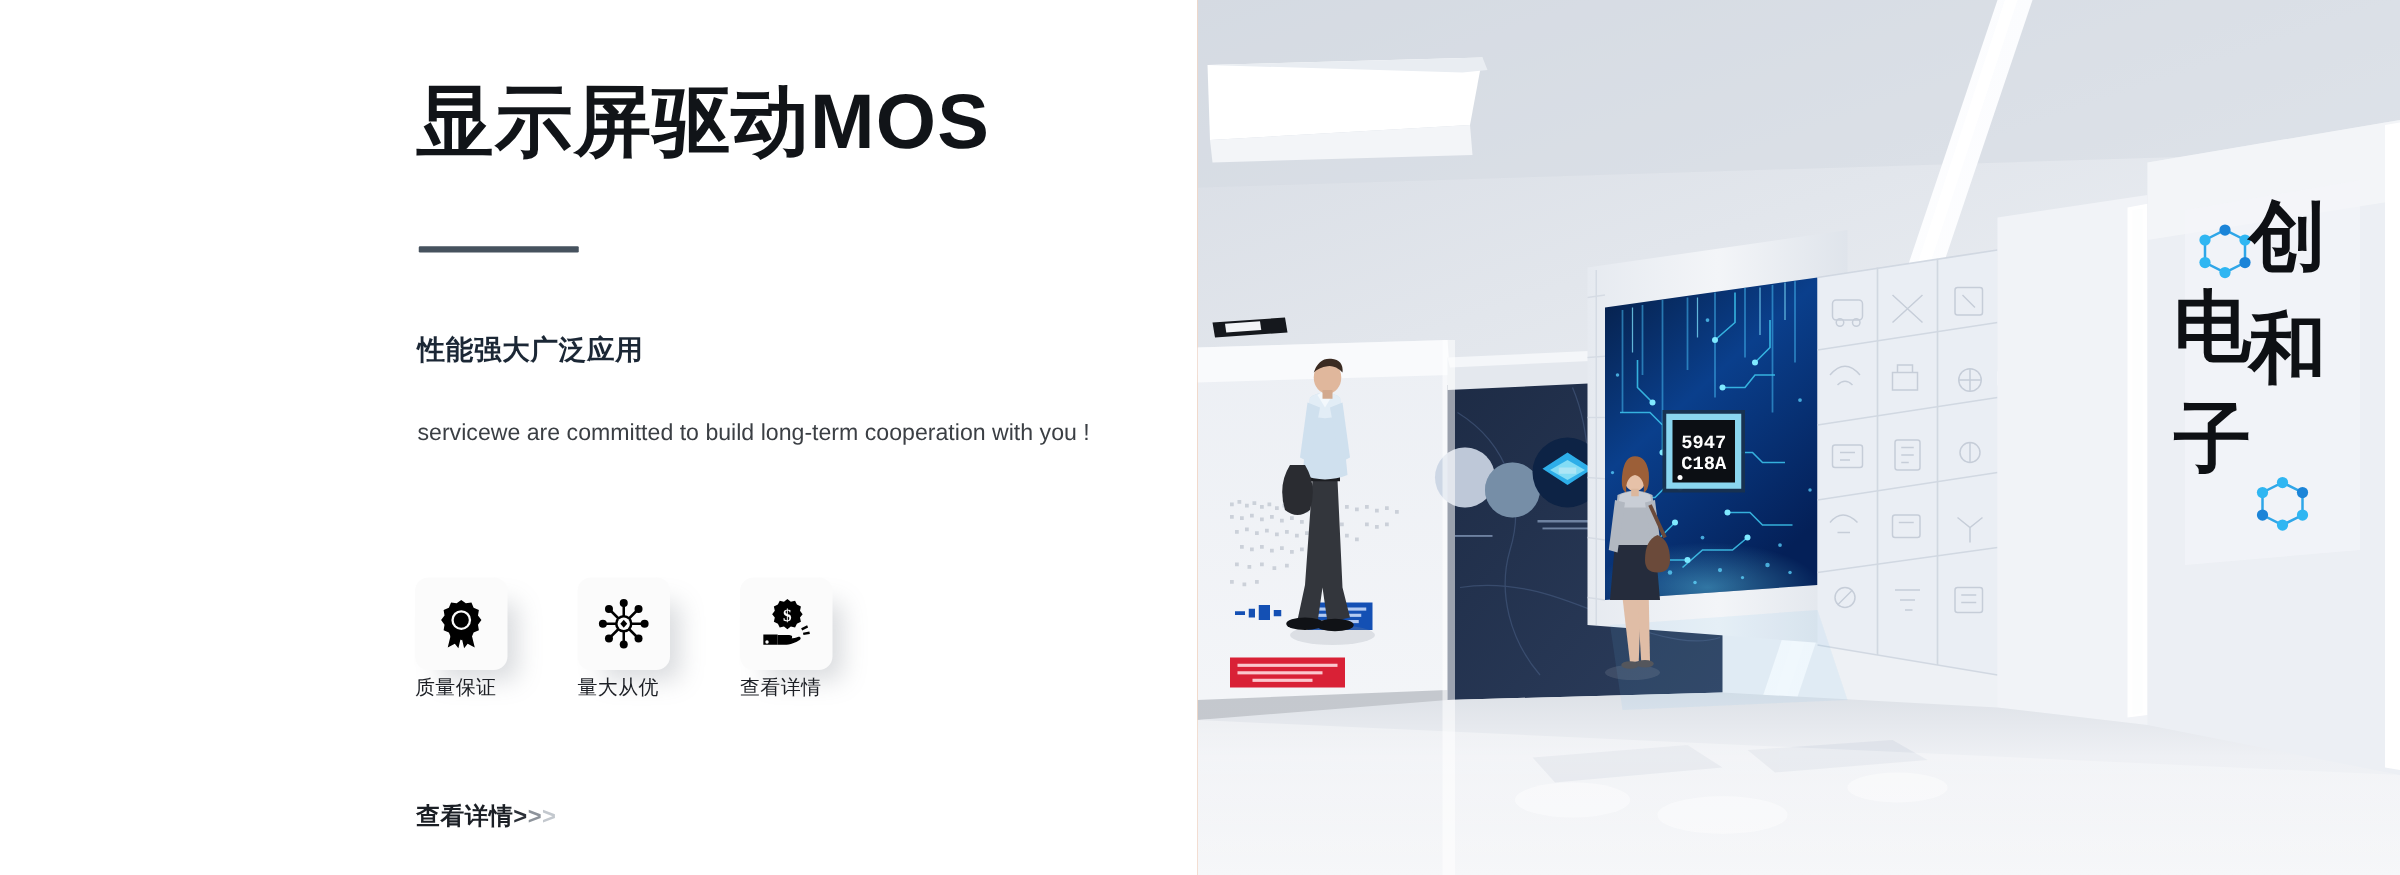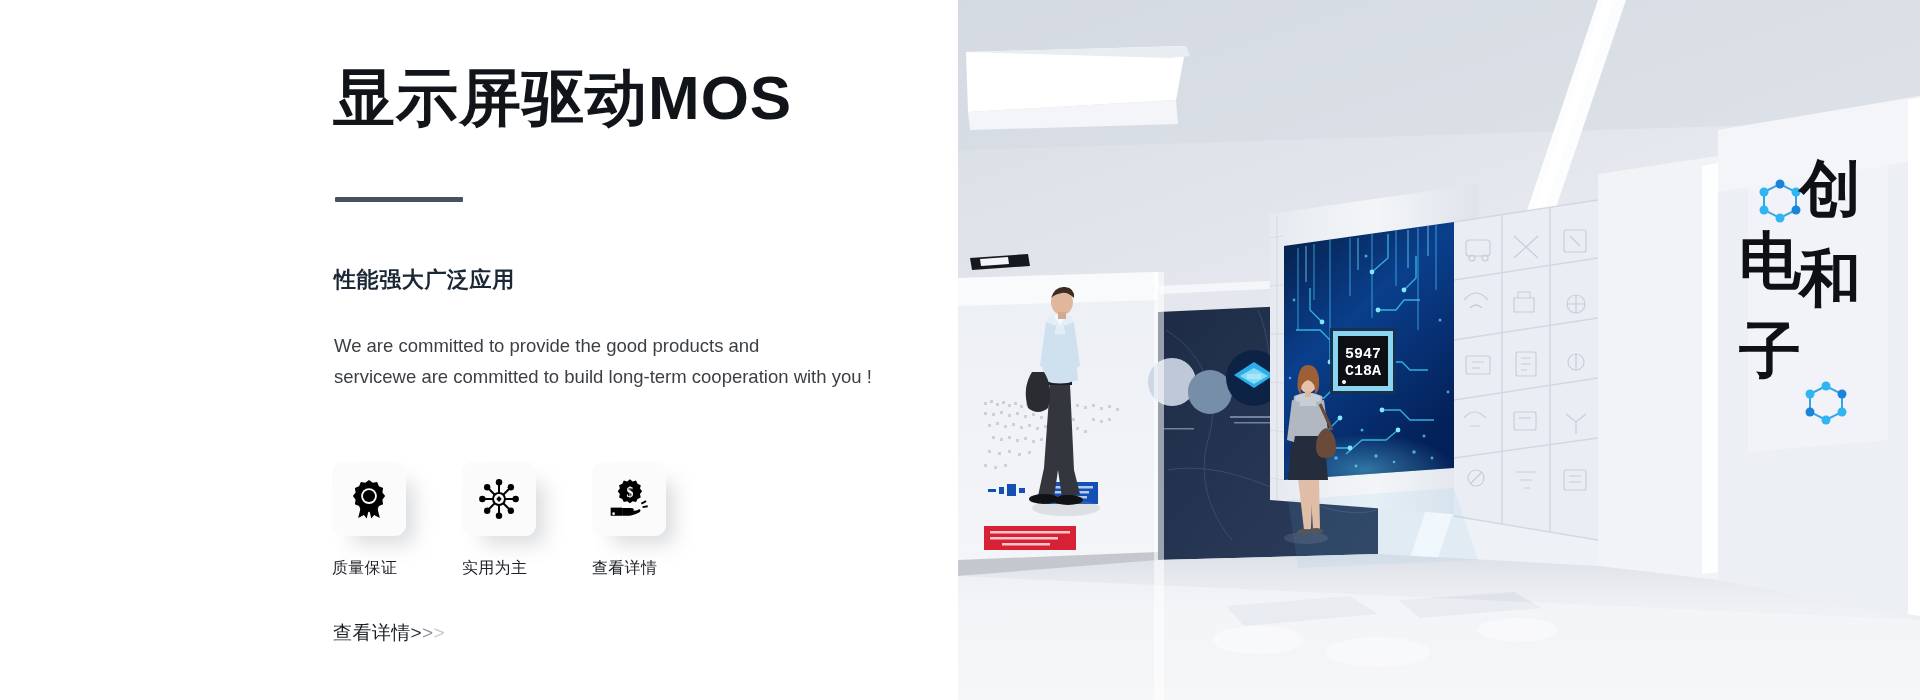--- a/index.html
+++ b/index.html
@@ -54,32 +54,33 @@
   .feature { width:74px; }
   .badge {
     width:74px; height:74px;
     background:#fbfbfb;
     border-radius:11px;
     display:flex; align-items:center; justify-content:center;
     box-shadow:14px 14px 20px -6px rgba(130,135,145,.30);
   }
   .badge svg { width:44px; height:44px; display:block; }
   .feature-label {
-    margin-top:22px;
+    margin-top:4px;
     font-size:16px; color:#1d2026;
     font-weight:400; white-space:nowrap;
     letter-spacing:.3px;
   }
 
   
   #more-link {
-    position:absolute; left:333px; top:620px;
+    position:absolute; left:333px; top:640px;
     font-size:19px; color:#1b1f25;
     text-decoration:none; white-space:nowrap;
     letter-spacing:.4px;
+    font-weight:bold;
   }
   #more-link .c1 { color:#2b3038; }
   #more-link .c2 { color:#8d939b; }
   #more-link .c3 { color:#c3c8ce; }
 
   
   #photo {
     position:absolute; left:958px; top:0;
     width:962px; height:700px;
     overflow:hidden;
@@ -94,21 +95,20 @@
 
   <div id="left-panel">
 
     <h1 id="headline">显示屏驱动MOS</h1>
 
     <div id="divider"></div>
 
     <h2 id="subhead">性能强大广泛应用</h2>
 
     <div id="paragraph">
-      <div>We are committed to provide the good products and</div>
       <div>servicewe are committed to build long-term cooperation with you !</div>
     </div>
 
     <div id="features">
 
       <div class="feature">
         <div class="badge">
           <span>
             <svg viewBox="0 0 48 48" fill="#000">
               <path d="M24 3.2l4.0 3.0 4.9-.8 1.9 4.6 4.6 1.9-.8 4.9 3.0 4.0-3.0 4.0.8 4.9-4.6 1.9-1.9 4.6-4.9-.8-4.0 3.0-4.0-3.0-4.9.8-1.9-4.6-4.6-1.9.8-4.9-3.0-4.0 3.0-4.0-.8-4.9 4.6-1.9 1.9-4.6 4.9.8z"></path>
@@ -143,21 +143,21 @@
               <circle cx="24" cy="42.2" r="3.5"></circle>
               <circle cx="5.8" cy="24" r="3.5"></circle>
               <circle cx="42.2" cy="24" r="3.5"></circle>
               <circle cx="11.1" cy="11.1" r="3.5"></circle>
               <circle cx="36.9" cy="36.9" r="3.5"></circle>
               <circle cx="36.9" cy="11.1" r="3.5"></circle>
               <circle cx="11.1" cy="36.9" r="3.5"></circle>
             </svg>
           </span>
         </div>
-        <div class="feature-label">实用为主</div>
+        <div class="feature-label">量大从优</div>
       </div>
 
       <div class="feature">
         <div class="badge">
           <span>
             <svg viewBox="0 0 48 48" fill="#000">
               <path d="M25 2.5l3.0 2.3 3.7-.9 1.6 3.4 3.5 1.6-.8 3.7 2.3 3.0-2.3 3.0.8 3.7-3.5 1.6-1.6 3.4-3.7-.9-3.0 2.3-3.0-2.3-3.7.9-1.6-3.4-3.5-1.6.8-3.7-2.3-3.0 2.3-3.0-.8-3.7 3.5-1.6 1.6-3.4 3.7.9z"></path>
               <text x="25" y="21.6" font-family="Liberation Serif, serif" font-size="15" font-weight="bold" fill="#fbfbfb" text-anchor="middle">$</text>
               <path d="M4 33.4h12.5v8.9H4z"></path>
               <circle cx="7.2" cy="40" r="1.5" fill="#fbfbfb"></circle>

